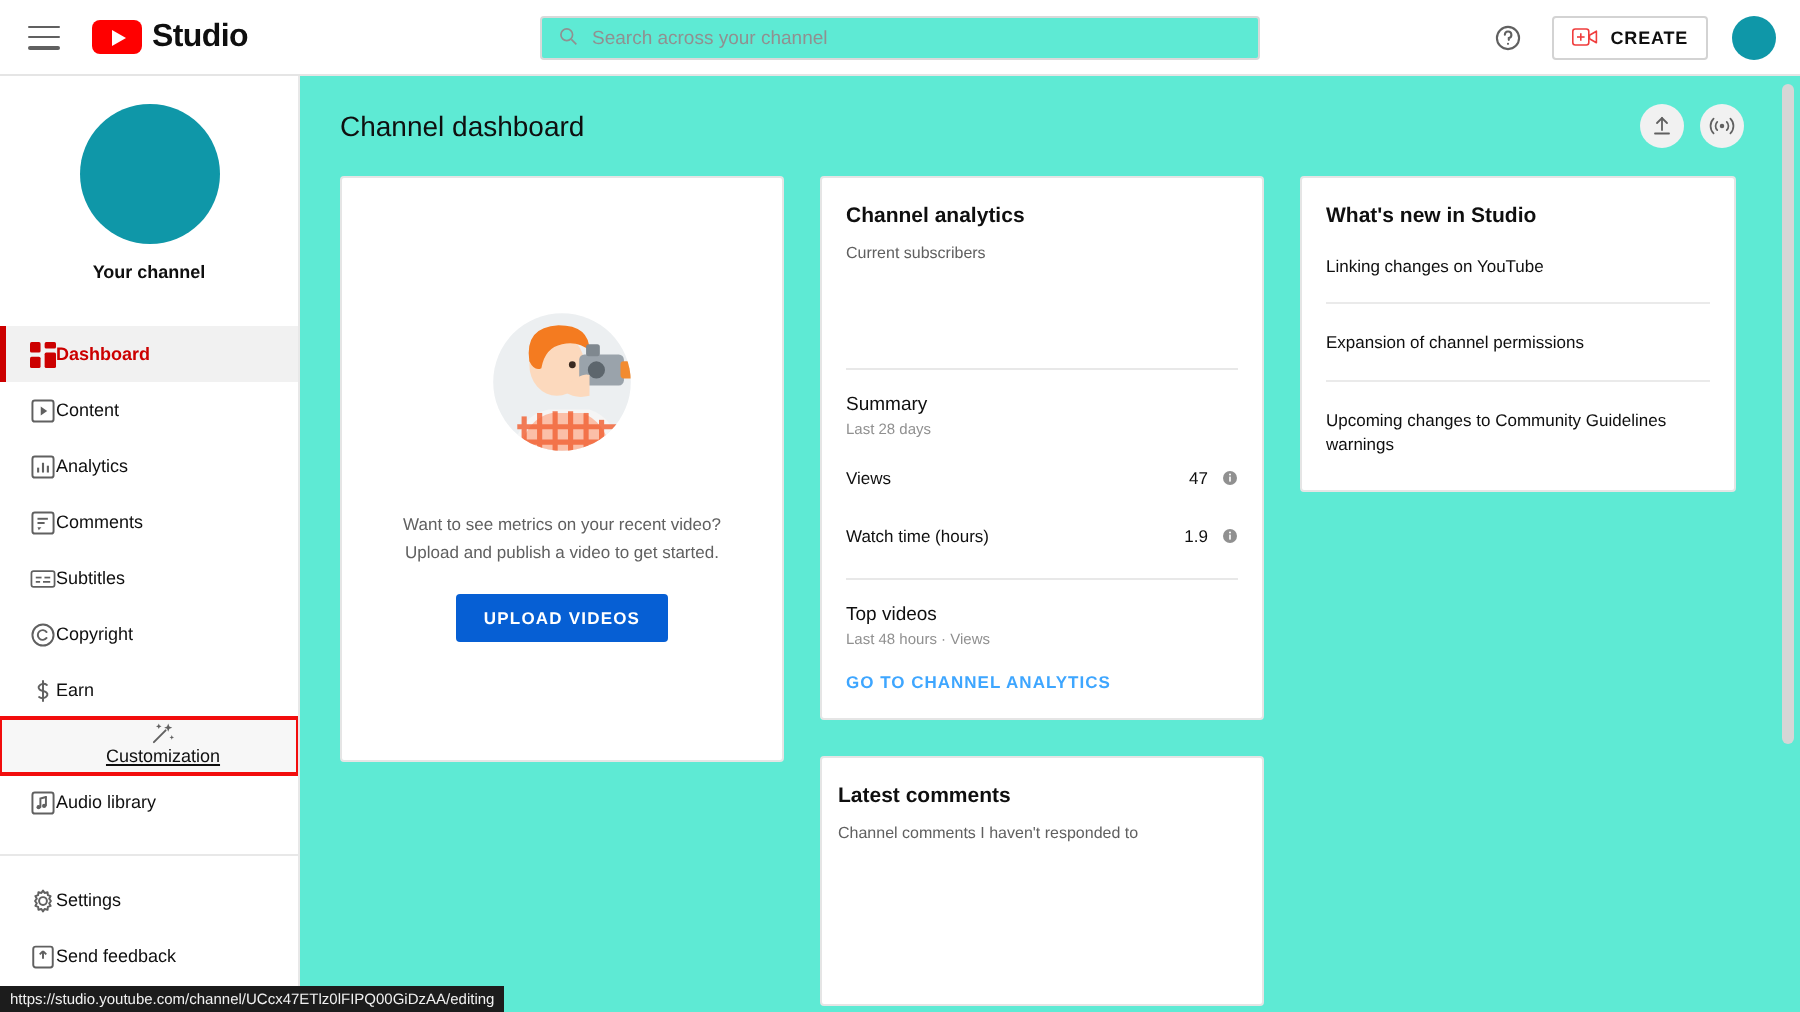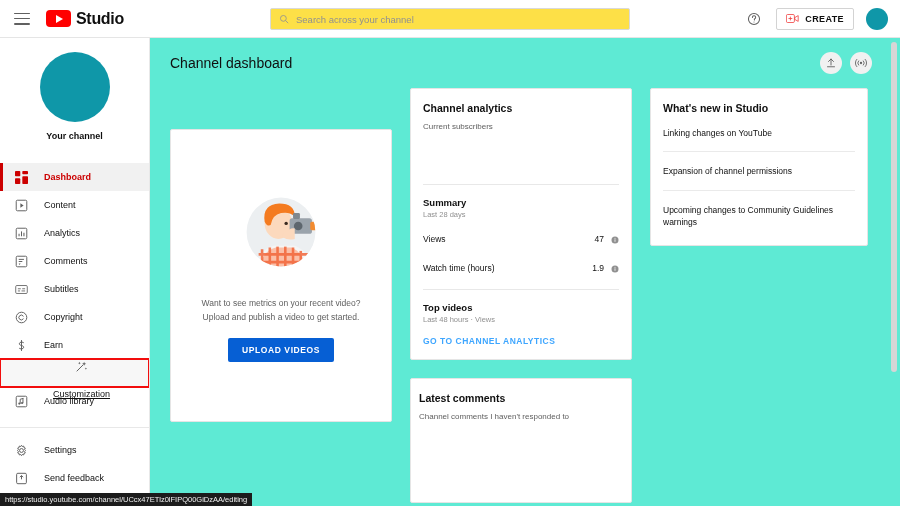--- a/index.html
+++ b/index.html
@@ -32,21 +32,21 @@
     width: 0; height: 0; margin-left: 2px;
     border-left: 7px solid #fff;
     border-top: 4.5px solid transparent;
     border-bottom: 4.5px solid transparent;
   }
   .brand-text { font-size: 16px; font-weight: 700; letter-spacing: -0.3px; color: #0f0f0f; }
 
   .searchwrap {
     position: absolute; left: 270px; top: 8px;
     width: 360px; height: 22px;
-    border: 1px solid #d9d9d9; border-radius: 2px; background: #fde047;
+    border: 1px solid #d9d9d9; border-radius: 2px; background: #5eead4;
     display: flex; align-items: center; padding: 0 8px; gap: 7px;
   }
   .searchwrap svg { flex: none; }
   .search-input {
     border: none; outline: none; background: transparent;
     font-family: "Liberation Sans", sans-serif;
     font-size: 9.5px; color: #606060; width: 100%;
   }
   .search-input::placeholder { color: #909090; }
 
@@ -76,21 +76,21 @@
   .channel-block {
     padding: 14px 0 10px; display: flex; flex-direction: column;
     align-items: center; gap: 9px;
   }
   .avatar-lg { width: 70px; height: 70px; border-radius: 50%; }
   .channel-name { font-size: 9px; font-weight: 700; color: #0f0f0f; }
 
   .nav { margin-top: 12px; }
   .nav-item {
     position: relative; display: flex; align-items: center;
-    height: 28px; padding-left: 14px; gap: 16px; cursor: pointer;
+    height: 28px; padding-left: 14px; cursor: pointer;
   }
   .nav-item .nlabel { font-size: 9px; color: #0f0f0f; white-space: nowrap; }
   .nav-item .nicon { width: 14px; height: 14px; display: flex; align-items: center; justify-content: center; flex: none; }
   .nav-item.active { background: #f1f1f1; }
   .nav-item.active .nlabel { color: #cc0000; font-weight: 600; }
   .nav-item.active::before {
     content: ""; position: absolute; left: 0; top: 0; bottom: 0;
     width: 3px; background: #cc0000;
   }
   .nav-item.hovered { background: #f7f7f7; }
@@ -124,39 +124,39 @@
   .col-mid  { width: 222px; }
   .col-right{ width: 218px; }
 
   .card {
     background: #fff; border: 1px solid #e5e5e5; border-radius: 2px;
   }
 
   
   .upload-card {
     height: 293px; display: flex; flex-direction: column;
-    align-items: center; justify-content: center; padding: 0 18px; margin-top: 41px;
+    align-items: center; justify-content: center; padding: 0 18px;
   }
   .illus { width: 86px; height: 86px; margin-bottom: 22px; }
   .upload-text {
     font-size: 8.5px; color: #606060; text-align: center; line-height: 1.55;
     margin-bottom: 14px;
   }
   .upload-btn {
     background: #065fd4; color: #fff; border: none; border-radius: 2px;
     padding: 7px 14px; font-size: 8.5px; font-weight: 700; letter-spacing: 0.6px;
     font-family: "Liberation Sans", sans-serif; cursor: pointer;
   }
 
   
   .analytics-card { padding: 13px 12px 0; height: 272px; display: flex; flex-direction: column; }
   .card-title { font-size: 10.5px; font-weight: 700; color: #0f0f0f; }
   .card-sub { font-size: 8px; color: #606060; margin-top: 8px; }
   .divider { height: 1px; background: #e8e8e8; margin: 12px 0; }
-  .sec-title { font-size: 9.5px; font-weight: 700; color: #0f0f0f; }
+  .sec-title { font-size: 9.5px; font-weight: 400; color: #0f0f0f; }
   .sec-sub { font-size: 7.5px; color: #909090; margin-top: 2px; }
   .metric-row {
     display: flex; align-items: center; justify-content: space-between;
     margin-top: 11px;
   }
   .metric-label { font-size: 8.5px; color: #0f0f0f; }
   .metric-right { display: flex; align-items: center; gap: 7px; }
   .metric-value { font-size: 8.5px; color: #0f0f0f; }
   .go-link {
     font-size: 8.5px; font-weight: 700; color: #3ea6ff; letter-spacing: 0.5px;

